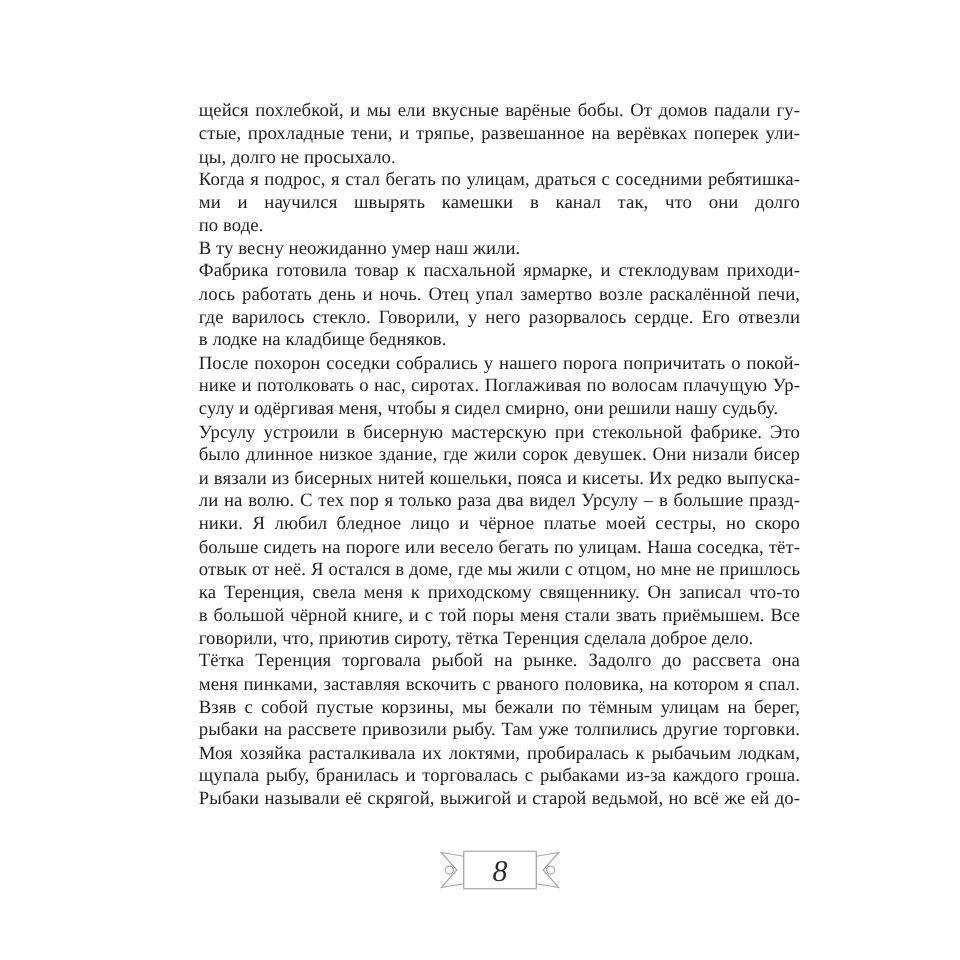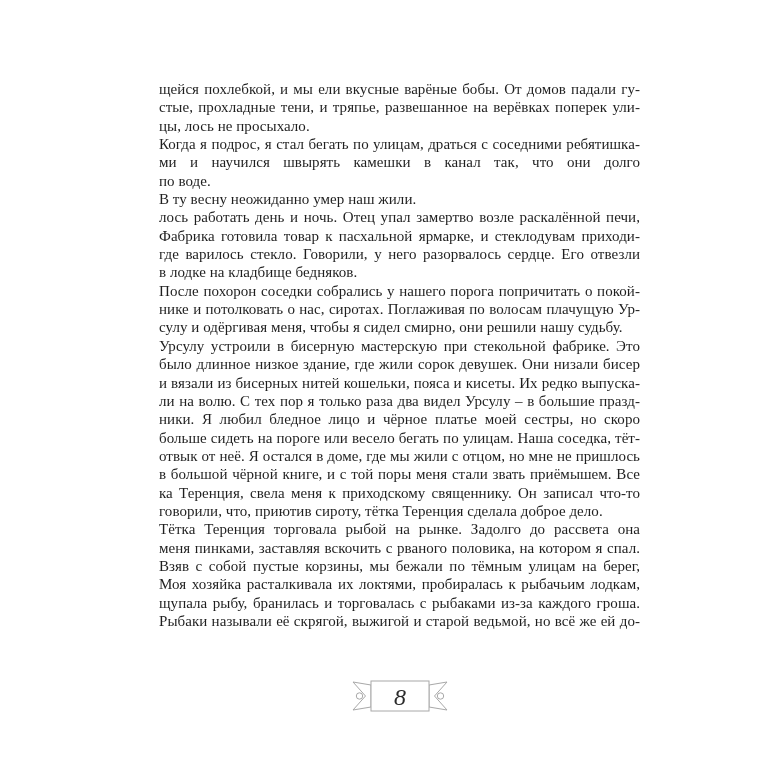--- a/index.html
+++ b/index.html
@@ -58,45 +58,46 @@
   }
 </style>
 </head>
 <body>
 
 <div class="page">
 
   <div class="text-block">
       <div class="line">щейся похлебкой, и мы ели вкусные варёные бобы. От домов падали гу-</div>
       <div class="line">стые, прохладные тени, и тряпье, развешанное на верёвках поперек ули-</div>
-      <div class="line last">цы, лось не просыхало.</div>
+      <div class="line last">цы, долго не просыхало.</div>
       <div class="line">Когда я подрос, я стал бегать по улицам, драться с соседними ребятишка-</div>
       <div class="line">ми и научился швырять камешки в канал так, что они долго подпрыгивали</div>
       <div class="line last">по воде.</div>
       <div class="line last">В ту весну неожиданно умер наш жили.</div>
+      <div class="line">Фабрика готовила товар к пасхальной ярмарке, и стеклодувам приходи-</div>
       <div class="line">лось работать день и ночь. Отец упал замертво возле раскалённой печи,</div>
-      <div class="line">Фабрика готовила товар к пасхальной ярмарке, и стеклодувам приходи-</div>
       <div class="line">где варилось стекло. Говорили, у него разорвалось сердце. Его отвезли</div>
       <div class="line last">в лодке на кладбище бедняков.</div>
       <div class="line">После похорон соседки собрались у нашего порога попричитать о покой-</div>
       <div class="line">нике и потолковать о нас, сиротах. Поглаживая по волосам плачущую Ур-</div>
       <div class="line last">сулу и одёргивая меня, чтобы я сидел смирно, они решили нашу судьбу.</div>
       <div class="line">Урсулу устроили в бисерную мастерскую при стекольной фабрике. Это</div>
       <div class="line">было длинное низкое здание, где жили сорок девушек. Они низали бисер</div>
       <div class="line">и вязали из бисерных нитей кошельки, пояса и кисеты. Их редко выпуска-</div>
       <div class="line">ли на волю. С тех пор я только раза два видел Урсулу – в большие празд-</div>
       <div class="line">ники. Я любил бледное лицо и чёрное платье моей сестры, но скоро совсем</div>
       <div class="line">больше сидеть на пороге или весело бегать по улицам. Наша соседка, тёт-</div>
       <div class="line">отвык от неё. Я остался в доме, где мы жили с отцом, но мне не пришлось</div>
+      <div class="line">ка Теренция, свела меня к приходскому священнику. Он записал что-то</div>
       <div class="line">в большой чёрной книге, и с той поры меня стали звать приёмышем. Все</div>
-      <div class="line">ка Теренция, свела меня к приходскому священнику. Он записал что-то</div>
       <div class="line last">говорили, что, приютив сироту, тётка Теренция сделала доброе дело.</div>
       <div class="line">Тётка Теренция торговала рыбой на рынке. Задолго до рассвета она будила</div>
       <div class="line">меня пинками, заставляя вскочить с рваного половика, на котором я спал.</div>
       <div class="line">Взяв с собой пустые корзины, мы бежали по тёмным улицам на берег, куда</div>
+      <div class="line">рыбаки на рассвете привозили рыбу. Там уже толпились другие торговки.</div>
       <div class="line">Моя хозяйка расталкивала их локтями, пробиралась к рыбачьим лодкам,</div>
       <div class="line">щупала рыбу, бранилась и торговалась с рыбаками из-за каждого гроша.</div>
       <div class="line">Рыбаки называли её скрягой, выжигой и старой ведьмой, но всё же ей до-</div>
     </div>
 
   <div class="page-number-banner">
     <svg width="96" height="38" viewBox="0 0 96 38" xmlns="http://www.w3.org/2000/svg">
       <g fill="#ffffff" stroke="var(--ornament-stroke)" stroke-width="1">
         <path d="M19,8 L1,5 L13.5,19 L1,33 L19,30 Z"></path>
         <circle cx="7.5" cy="19" r="3.2"></circle>

